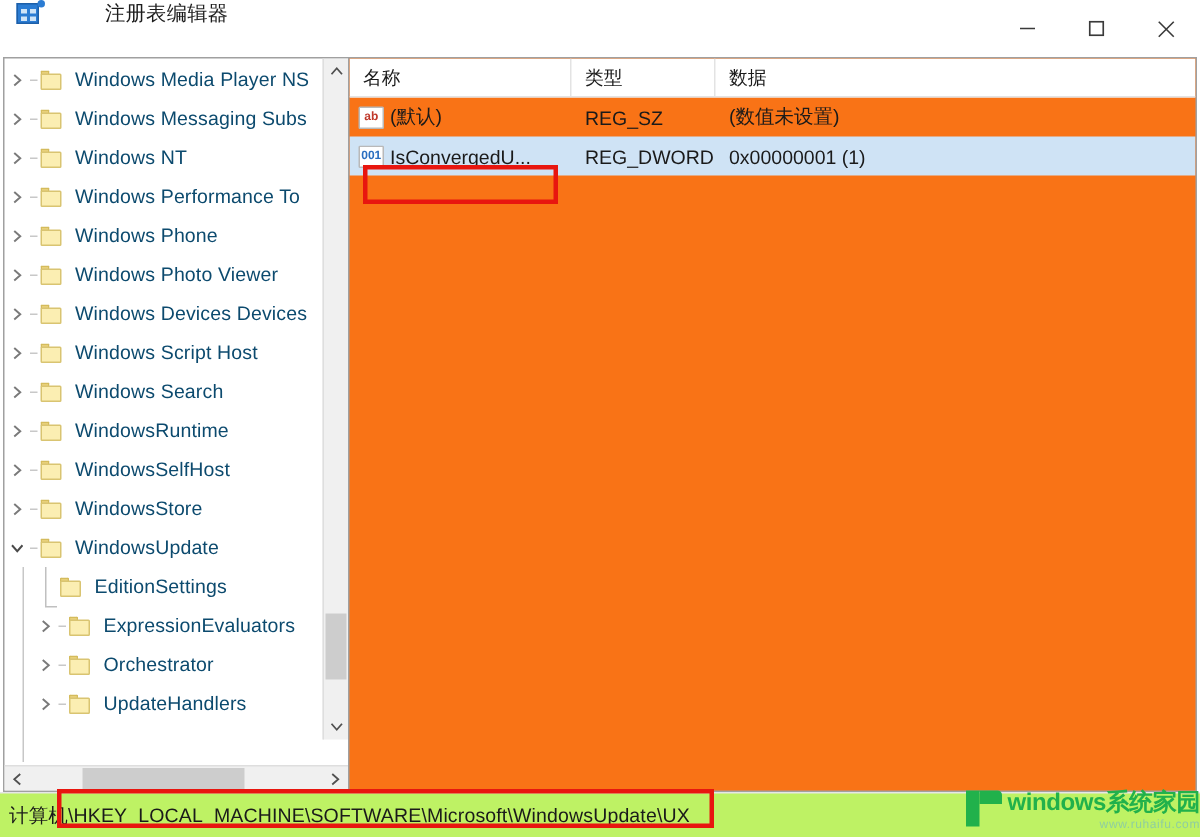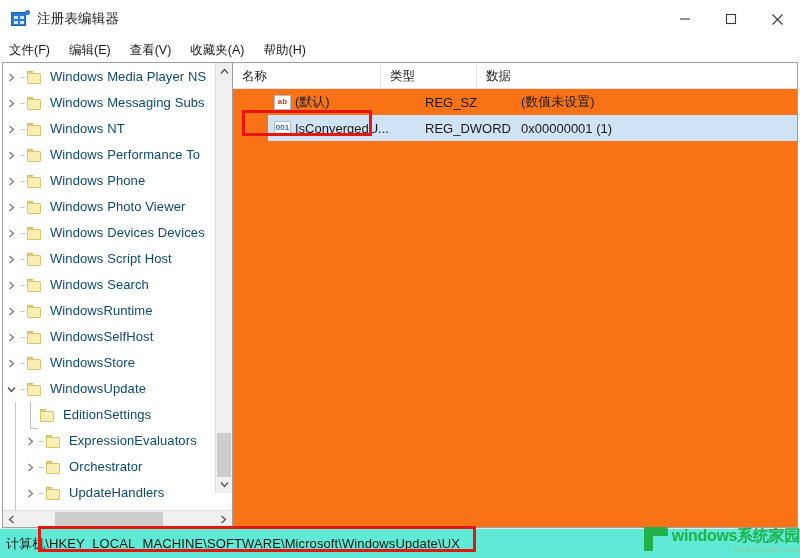--- a/index.html
+++ b/index.html
@@ -21,23 +21,24 @@
     background: #ffffff;
     display: flex;
     flex-direction: column;
   }
 
   
   #titlebar {
     height: 38px;
     background: #ffffff;
     display: flex;
-    align-items: center;
+    align-items: flex-start;
     flex: 0 0 auto;
     position: relative;
+    gap: 33px;
   }
   #app-icon {
     width: 18px; height: 18px;
     margin-left: 11px;
     position: relative;
     flex: 0 0 auto;
   }
   #app-icon .sq {
     position: absolute;
     left: 0; top: 2px;
@@ -280,21 +281,21 @@
     color: #1a1a1a;
     padding: 5px 0 0 9px;
     border-right: 1px solid #e3e3e3;
     white-space: nowrap;
     overflow: hidden;
   }
   .c-name { width: 148px; flex: 0 0 148px; }
   .c-type { width: 96px;  flex: 0 0 96px; }
   .c-data { flex: 1 1 auto; border-right: none; }
 
-  #rows { flex: 1 1 auto; position: relative; padding-left: 35px; }
+  #rows { flex: 1 1 auto; position: relative; }
   .lrow {
     height: 26px;
     display: flex;
     align-items: center;
     white-space: nowrap;
   }
   .lrow.selected { background: #cfe3f5; }
   .cell {
     font-size: 13px;
     color: #1a1a1a;
@@ -326,21 +327,21 @@
   }
   .vicon.sz span  { color: #c0392b; }
   .vicon.dw span  { color: #2b6fc0; }
 
   
   #statusbar {
     height: 30px;
     flex: 0 0 30px;
     display: flex;
     align-items: center;
-    background: #5eead4;
+    background: #bef264;
     padding-left: 6px;
     position: relative;
     border-top: 1px solid #e6e6e6;
   }
   #status-text {
     font-size: 13px;
     color: #1a1a1a;
     white-space: nowrap;
     letter-spacing: 0.1px;
   }
@@ -425,27 +426,20 @@
       </div>
       <div class="winbtn">
         <svg width="13" height="13" viewBox="0 0 13 13">
             <line x1="1.5" y1="1.5" x2="11.5" y2="11.5" stroke="#3a3a3a" stroke-width="1.1"></line>
             <line x1="11.5" y1="1.5" x2="1.5" y2="11.5" stroke="#3a3a3a" stroke-width="1.1"></line>
           </svg>
       </div>
     </div>
   </div>
 
-  <div id="menubar">
-    <div class="menu-item">文件(F)</div>
-    <div class="menu-item">编辑(E)</div>
-    <div class="menu-item">查看(V)</div>
-    <div class="menu-item">收藏夹(A)</div>
-    <div class="menu-item">帮助(H)</div>
-  </div>
 
   <div id="content">
 
     <div id="tree-panel">
       <div id="tree-scrollarea">
         <div id="tree-list">
             <div class="tree-row">
               <div class="chev">
                 <svg width="7" height="9" viewBox="0 0 7 9">
                   <polyline points="1.5,1 5.5,4.5 1.5,8" fill="none" stroke="#7a7a7a" stroke-width="1.3"></polyline>

